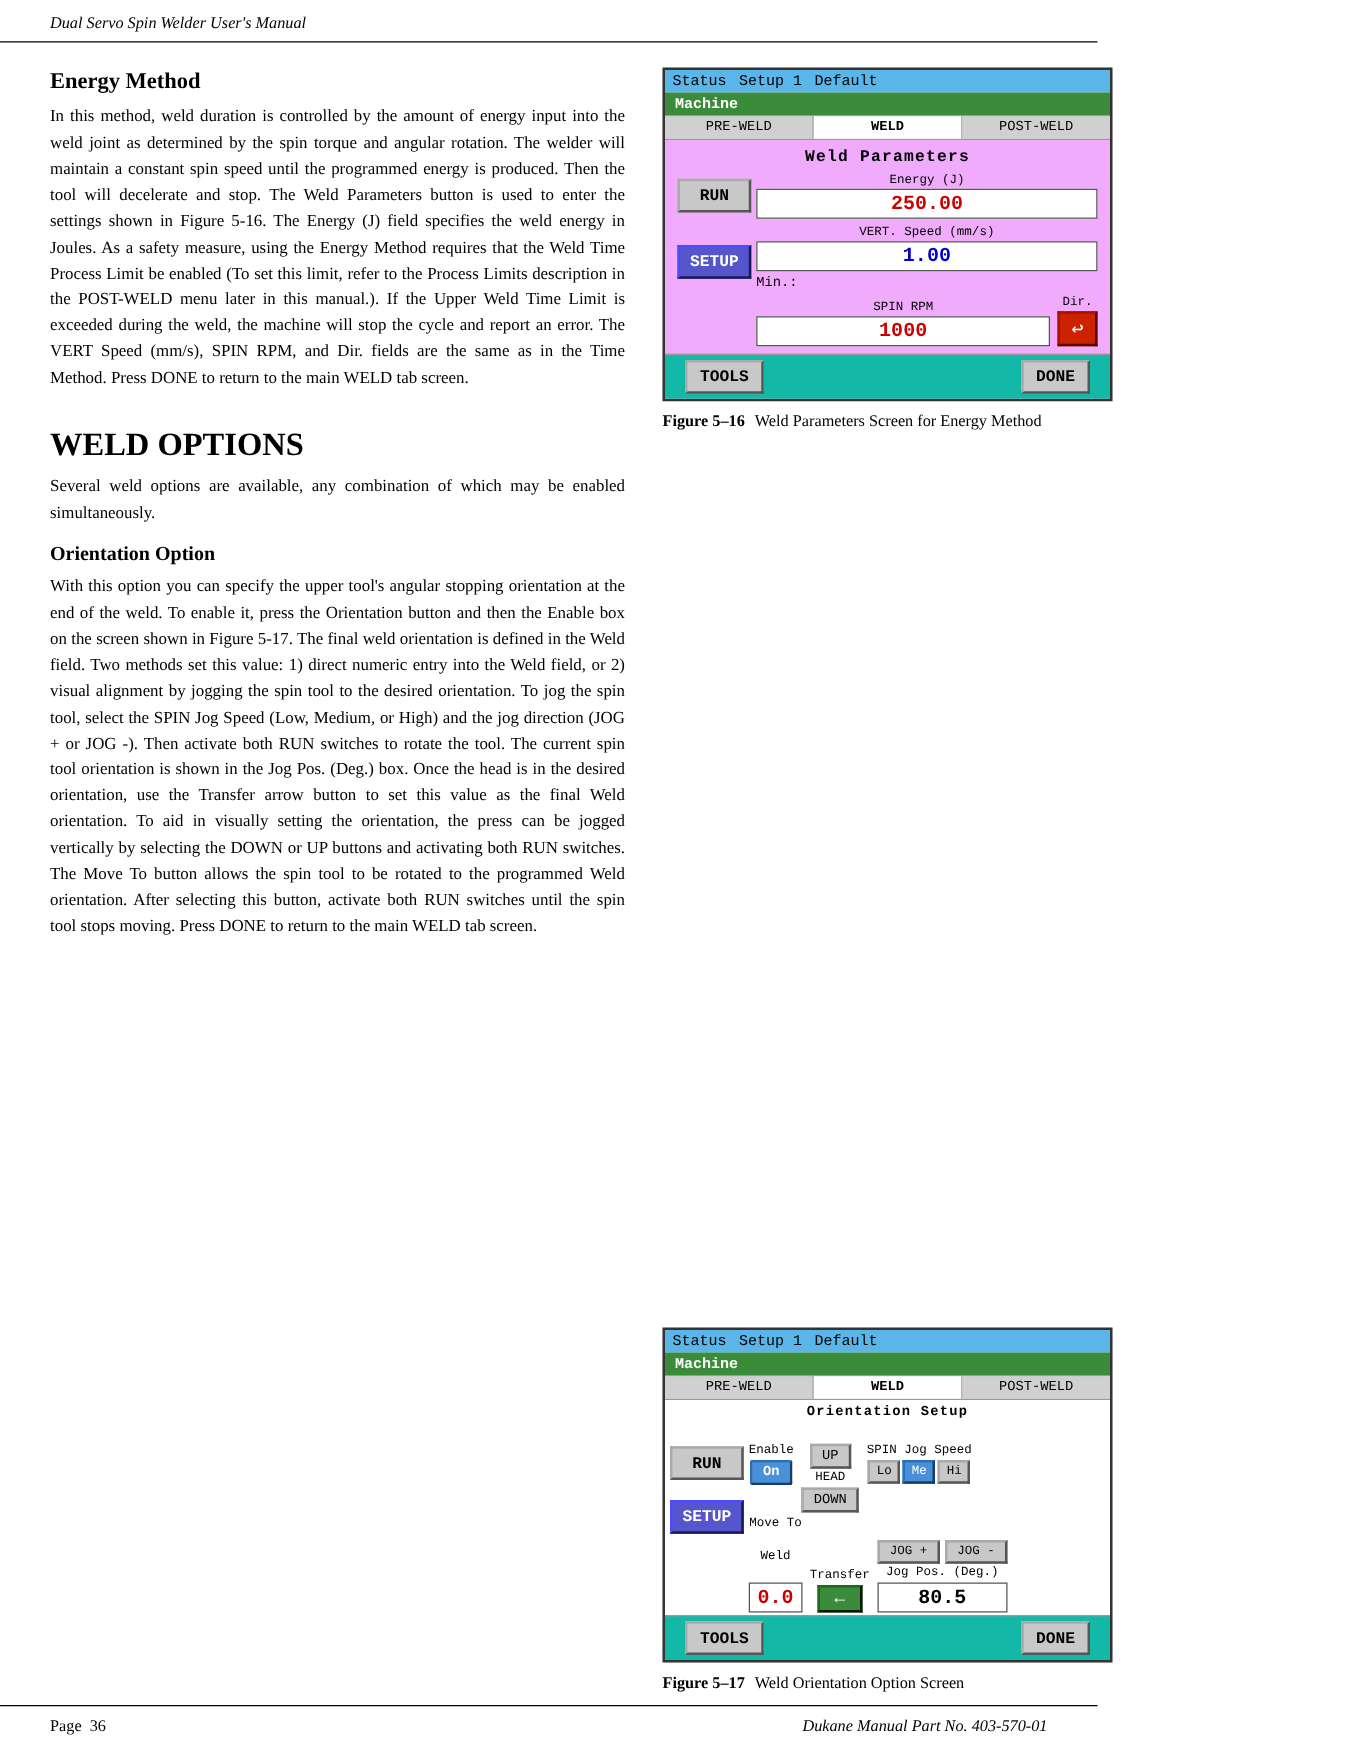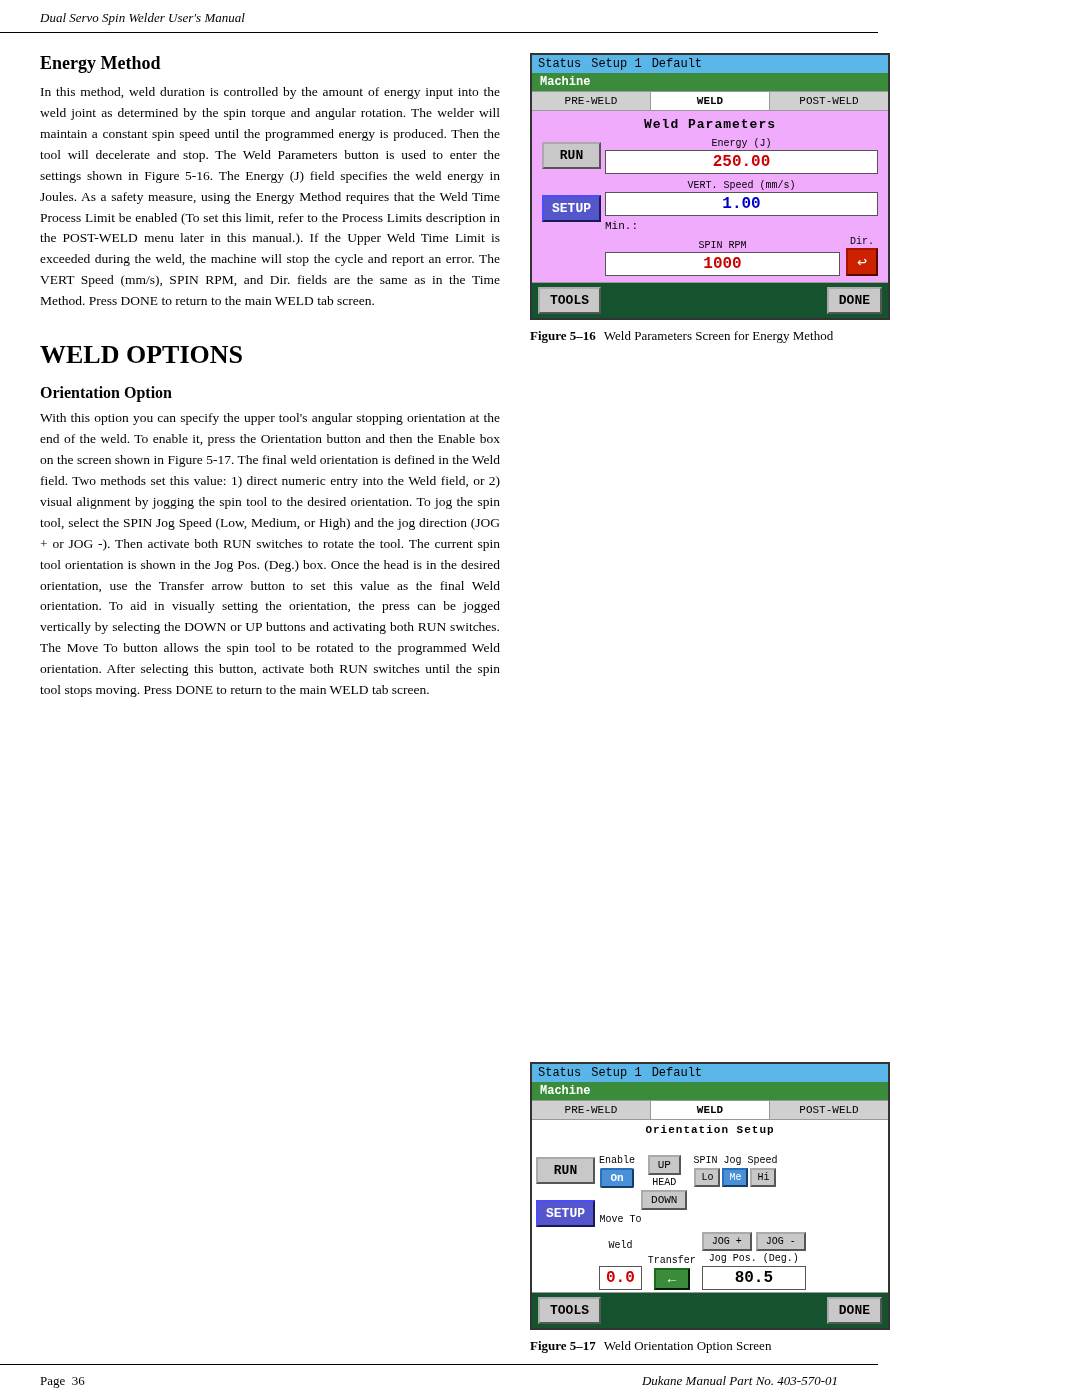--- a/index.html
+++ b/index.html
@@ -229,22 +229,22 @@
       padding: 4px 10px;
       font-weight: bold;
       font-size: 13px;
       cursor: pointer;
     }
 
     .screen-bottom-bar {
       display: flex;
       justify-content: space-between;
       align-items: center;
-      padding: 4px 6px;
-      background: #14532d;
+      padding: 4px 16px;
+      background: #14b8a6;
       border-top: 1px solid #999;
     }
 
     .screen-main-area {
       display: flex;
       gap: 4px;
       padding: 2px 4px;
     }
 
     .screen-left-buttons {
@@ -517,20 +517,21 @@
 
     <div class="left-column">
 
       <div>
         <div class="section-heading">Energy Method</div>
         <p class="body-text">In this method, weld duration is controlled by the amount of energy input into the weld joint as determined by the spin torque and angular rotation. The welder will maintain a constant spin speed until the programmed energy is produced. Then the tool will decelerate and stop. The Weld Parameters button is used to enter the settings shown in Figure 5-16. The Energy (J) field specifies the weld energy in Joules. As a safety measure, using the Energy Method requires that the Weld Time Process Limit be enabled (To set this limit, refer to the Process Limits description in the POST-WELD menu later in this manual.). If the Upper Weld Time Limit is exceeded during the weld, the machine will stop the cycle and report an error. The VERT Speed (mm/s), SPIN RPM, and Dir. fields are the same as in the Time Method. Press DONE to return to the main WELD tab screen.</p>
       </div>
 
       <div style="margin-top: 24px;">
         <div class="section-heading-large">WELD OPTIONS</div>
+        <p class="body-text">Several weld options are available, any combination of which may be enabled simultaneously.</p>
       </div>
 
       <div style="margin-top: 14px;">
         <div class="subsection-heading">Orientation Option</div>
         <p class="body-text">With this option you can specify the upper tool's angular stopping orientation at the end of the weld. To enable it, press the Orientation button and then the Enable box on the screen shown in Figure 5-17. The final weld orientation is defined in the Weld field. Two methods set this value: 1) direct numeric entry into the Weld field, or 2) visual alignment by jogging the spin tool to the desired orientation. To jog the spin tool, select the SPIN Jog Speed (Low, Medium, or High) and the jog direction (JOG + or JOG -). Then activate both RUN switches to rotate the tool. The current spin tool orientation is shown in the Jog Pos. (Deg.) box. Once the head is in the desired orientation, use the Transfer arrow button to set this value as the final Weld orientation. To aid in visually setting the orientation, the press can be jogged vertically by selecting the DOWN or UP buttons and activating both RUN switches. The Move To button allows the spin tool to be rotated to the programmed Weld orientation. After selecting this button, activate both RUN switches until the spin tool stops moving. Press DONE to return to the main WELD tab screen.</p>
       </div>
 
     </div>
 
     <div class="right-column">

